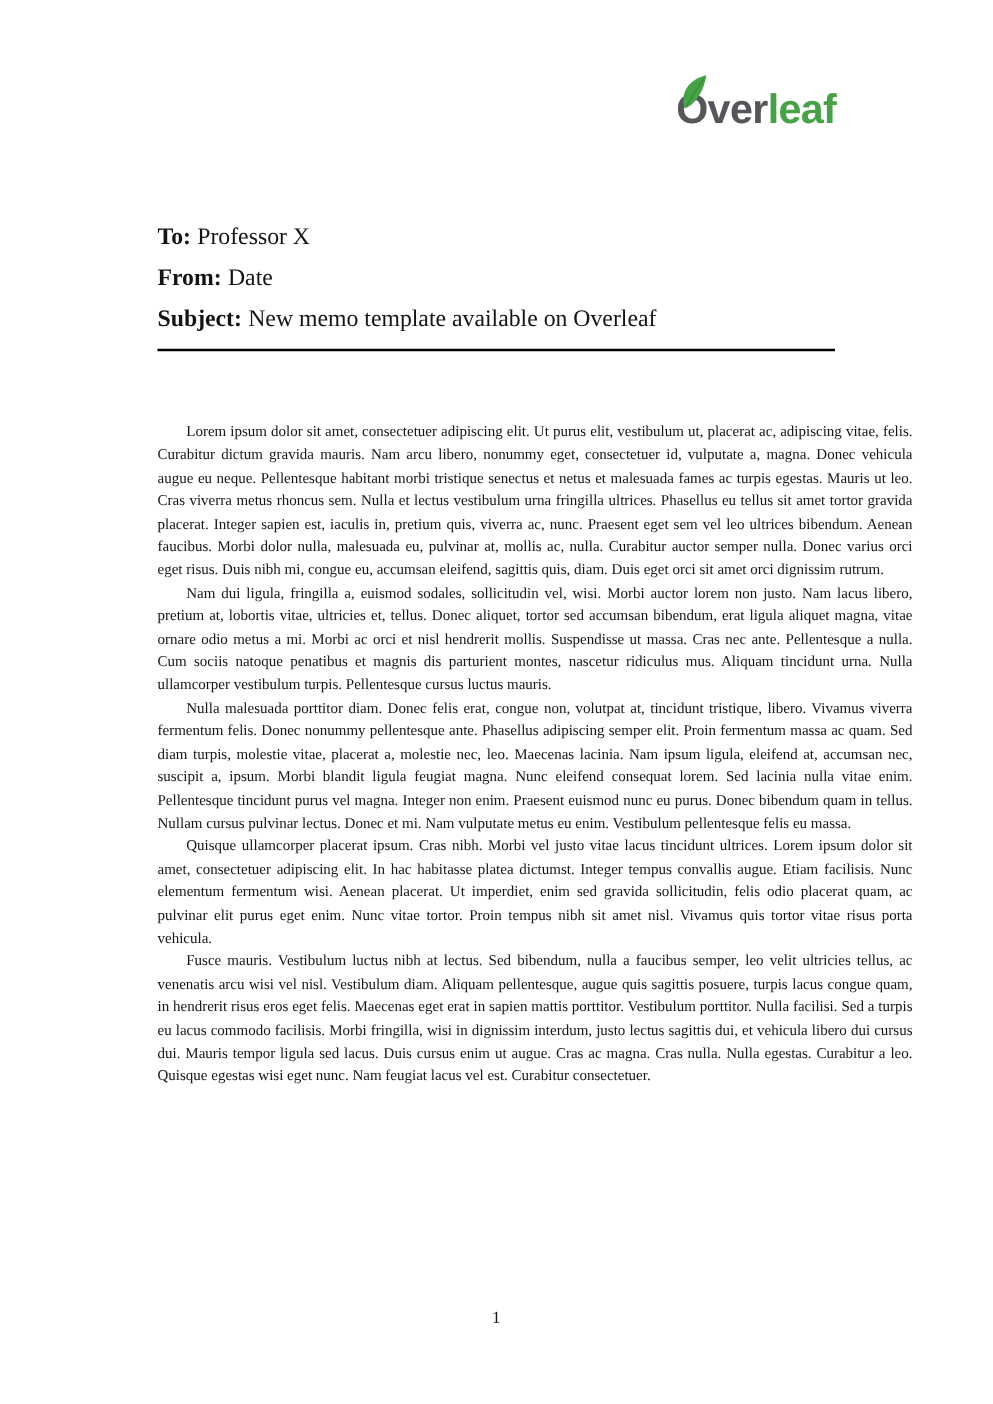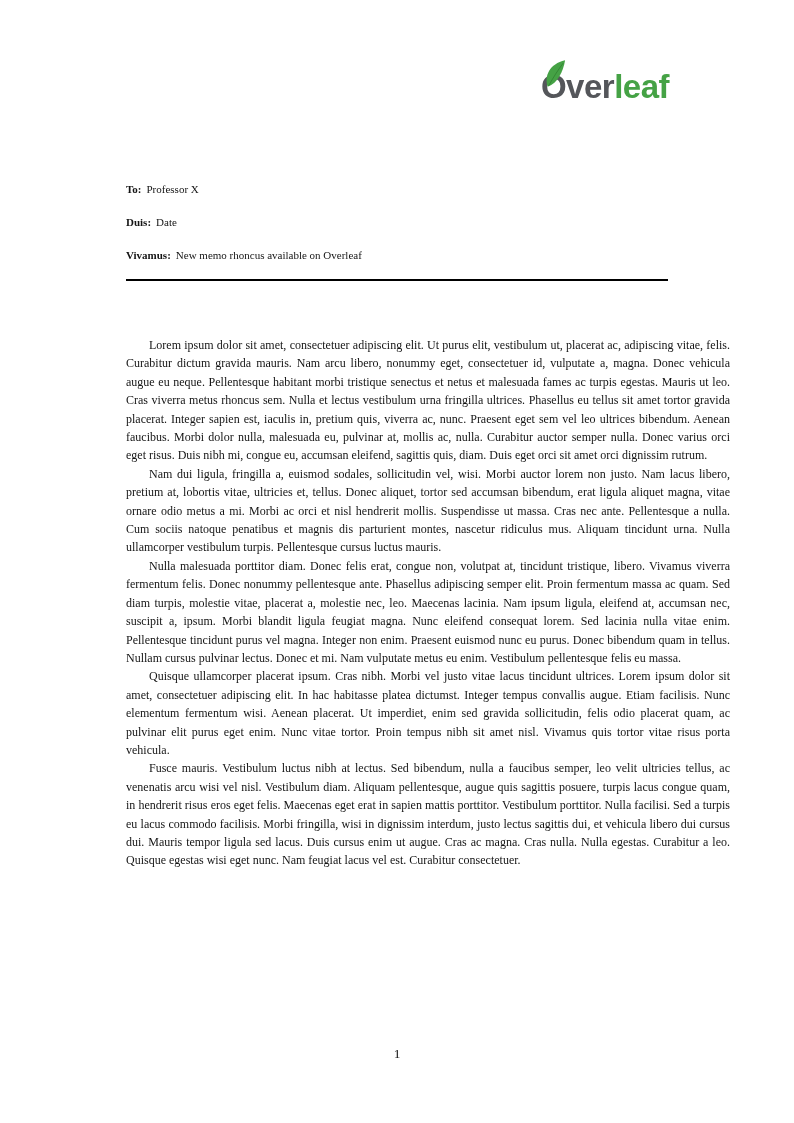--- a/index.html
+++ b/index.html
@@ -36,21 +36,21 @@
     width: 22px;
     height: 30px;
   }
 
   
   .memo {
     position: absolute;
     top: 180px;
     left: 95px;
     right: 95px;
-    font-size: 11px;
+    font-size: 19px;
     line-height: 19px;
   }
   .memo-row { margin-bottom: 14px; }
   .memo-label { font-weight: bold; }
   .memo-value { margin-left: 5px; }
   .rule {
     border: none;
     border-top: 2px solid #000000;
     margin-top: 13px;
     height: 0;
@@ -91,24 +91,24 @@
       <path d="M5 29 C 10 20, 15 12, 21 4" stroke="#2f7d2f" stroke-width="0.8" fill="none"></path>
     </svg>
     <span class="logo-over">Over</span><span class="logo-leaf">leaf</span>
   </div>
 
   <div class="memo">
     <div class="memo-row">
       <span class="memo-label">To:</span><span class="memo-value">Professor X</span>
     </div>
     <div class="memo-row">
-      <span class="memo-label">Duis:</span><span class="memo-value">Date</span>
+      <span class="memo-label">From:</span><span class="memo-value">Date</span>
     </div>
     <div class="memo-row">
-      <span class="memo-label">Vivamus:</span><span class="memo-value">New memo rhoncus available on Overleaf</span>
+      <span class="memo-label">Subject:</span><span class="memo-value">New memo template available on Overleaf</span>
     </div>
     <hr class="rule">
   </div>
 
   <div class="body-text">
     <p>Lorem ipsum dolor sit amet, consectetuer adipiscing elit. Ut purus elit, vestibulum ut, placerat ac, adipiscing vitae, felis. Curabitur dictum gravida mauris. Nam arcu libero, nonummy eget, consectetuer id, vulputate a, magna. Donec vehicula augue eu neque. Pellentesque habitant morbi tristique senectus et netus et malesuada fames ac turpis egestas. Mauris ut leo. Cras viverra metus rhoncus sem. Nulla et lectus vestibulum urna fringilla ultrices. Phasellus eu tellus sit amet tortor gravida placerat. Integer sapien est, iaculis in, pretium quis, viverra ac, nunc. Praesent eget sem vel leo ultrices bibendum. Aenean faucibus. Morbi dolor nulla, malesuada eu, pulvinar at, mollis ac, nulla. Curabitur auctor semper nulla. Donec varius orci eget risus. Duis nibh mi, congue eu, accumsan eleifend, sagittis quis, diam. Duis eget orci sit amet orci dignissim rutrum.</p>
     <p>Nam dui ligula, fringilla a, euismod sodales, sollicitudin vel, wisi. Morbi auctor lorem non justo. Nam lacus libero, pretium at, lobortis vitae, ultricies et, tellus. Donec aliquet, tortor sed accumsan bibendum, erat ligula aliquet magna, vitae ornare odio metus a mi. Morbi ac orci et nisl hendrerit mollis. Suspendisse ut massa. Cras nec ante. Pellentesque a nulla. Cum sociis natoque penatibus et magnis dis parturient montes, nascetur ridiculus mus. Aliquam tincidunt urna. Nulla ullamcorper vestibulum turpis. Pellentesque cursus luctus mauris.</p>
     <p>Nulla malesuada porttitor diam. Donec felis erat, congue non, volutpat at, tincidunt tristique, libero. Vivamus viverra fermentum felis. Donec nonummy pellentesque ante. Phasellus adipiscing semper elit. Proin fermentum massa ac quam. Sed diam turpis, molestie vitae, placerat a, molestie nec, leo. Maecenas lacinia. Nam ipsum ligula, eleifend at, accumsan nec, suscipit a, ipsum. Morbi blandit ligula feugiat magna. Nunc eleifend consequat lorem. Sed lacinia nulla vitae enim. Pellentesque tincidunt purus vel magna. Integer non enim. Praesent euismod nunc eu purus. Donec bibendum quam in tellus. Nullam cursus pulvinar lectus. Donec et mi. Nam vulputate metus eu enim. Vestibulum pellentesque felis eu massa.</p>
     <p>Quisque ullamcorper placerat ipsum. Cras nibh. Morbi vel justo vitae lacus tincidunt ultrices. Lorem ipsum dolor sit amet, consectetuer adipiscing elit. In hac habitasse platea dictumst. Integer tempus convallis augue. Etiam facilisis. Nunc elementum fermentum wisi. Aenean placerat. Ut imperdiet, enim sed gravida sollicitudin, felis odio placerat quam, ac pulvinar elit purus eget enim. Nunc vitae tortor. Proin tempus nibh sit amet nisl. Vivamus quis tortor vitae risus porta vehicula.</p>
     <p>Fusce mauris. Vestibulum luctus nibh at lectus. Sed bibendum, nulla a faucibus semper, leo velit ultricies tellus, ac venenatis arcu wisi vel nisl. Vestibulum diam. Aliquam pellentesque, augue quis sagittis posuere, turpis lacus congue quam, in hendrerit risus eros eget felis. Maecenas eget erat in sapien mattis porttitor. Vestibulum porttitor. Nulla facilisi. Sed a turpis eu lacus commodo facilisis. Morbi fringilla, wisi in dignissim interdum, justo lectus sagittis dui, et vehicula libero dui cursus dui. Mauris tempor ligula sed lacus. Duis cursus enim ut augue. Cras ac magna. Cras nulla. Nulla egestas. Curabitur a leo. Quisque egestas wisi eget nunc. Nam feugiat lacus vel est. Curabitur consectetuer.</p>

